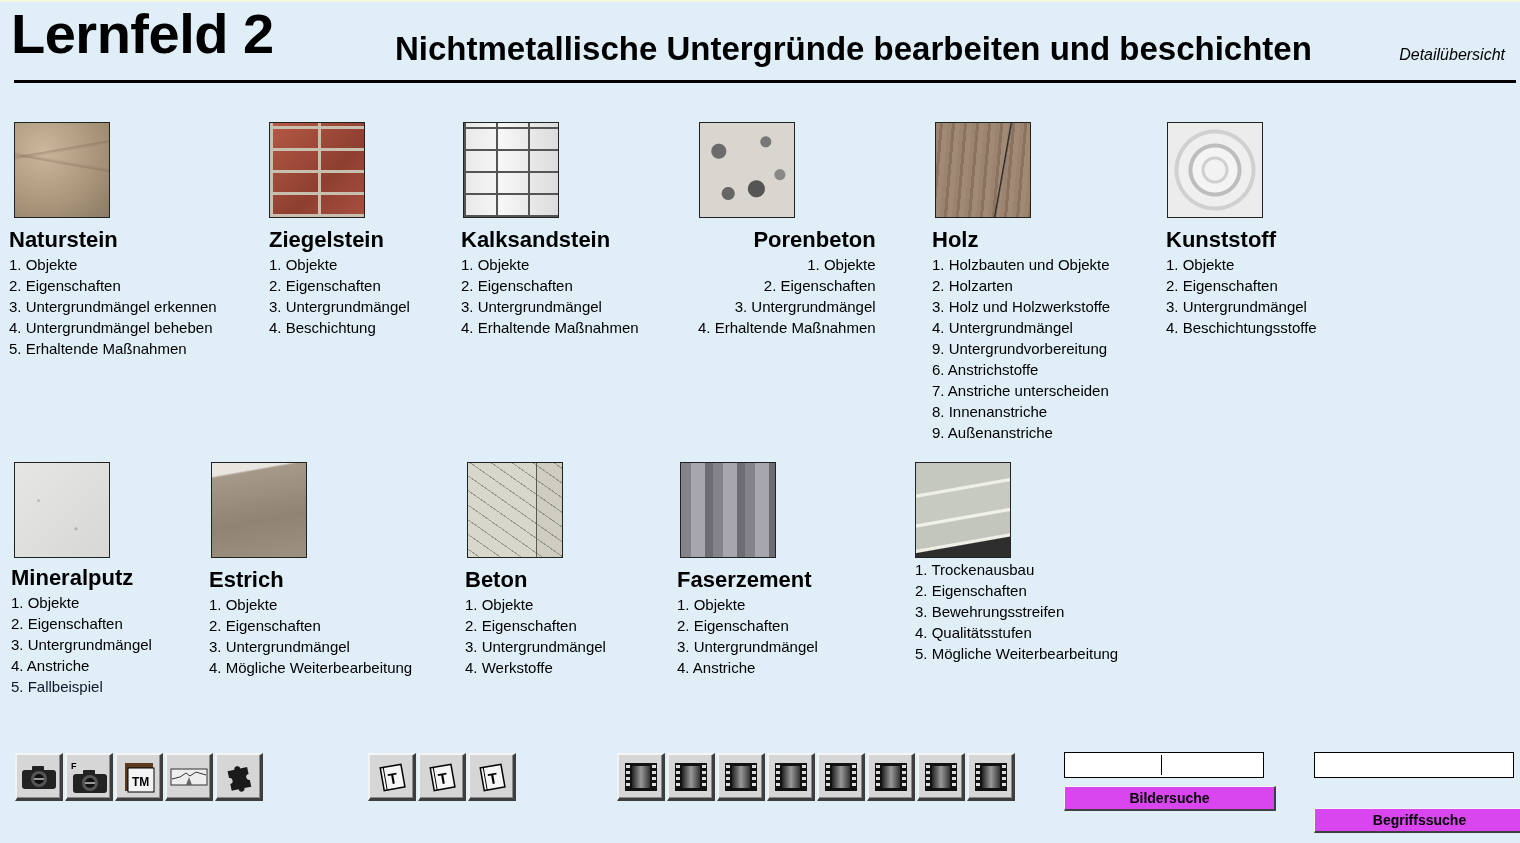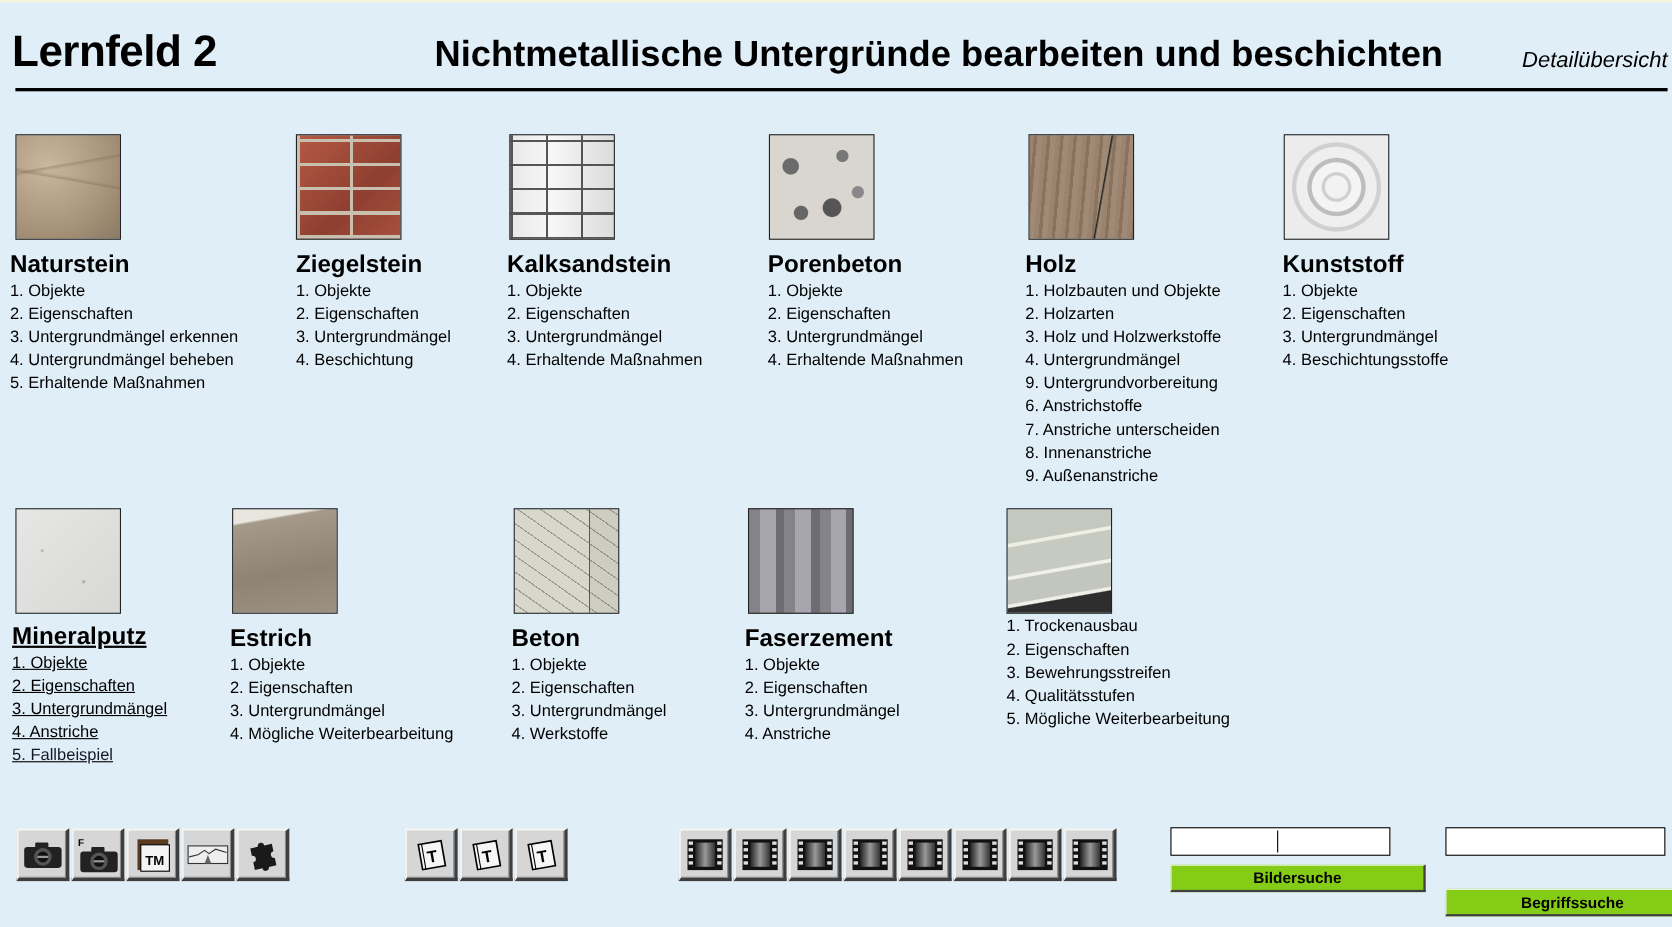--- a/index.html
+++ b/index.html
@@ -3,23 +3,23 @@
 <meta charset="utf-8">
 <style>
   html, body { margin: 0; padding: 0; }
   body {
     width: 1520px; height: 843px; position: relative; overflow: hidden;
     background: #dfeef7;
     font-family: "Liberation Sans", sans-serif;
     color: #000;
   }
   .topstrip { position: absolute; left: 0; top: 0; width: 1520px; height: 2px; background: #f3f6dc; }
-  .title-main { position: absolute; left: 11px; top: 14px; font-size: 40px; font-weight: bold; letter-spacing: -0.5px; line-height: 66px; white-space: nowrap; }
+  .title-main { position: absolute; left: 11px; top: 1px; font-size: 56px; font-weight: bold; letter-spacing: -0.5px; line-height: 66px; white-space: nowrap; }
   .title-sub { position: absolute; left: 363px; top: 27px; font-size: 33px; font-weight: bold; line-height: 44px; white-space: nowrap; margin-left: 32px; }
-  .title-detail { position: absolute; right: 4px; top: 44px; font-size: 20px; font-style: italic; line-height: 22px; white-space: nowrap; }
+  .title-detail { position: absolute; right: 15px; top: 44px; font-size: 16px; font-style: italic; line-height: 22px; white-space: nowrap; }
   .rule { position: absolute; left: 14px; top: 80px; width: 1502px; height: 3px; background: #000; }
 
   .card { position: absolute; }
   .thumb { width: 96px; height: 96px; border: 1px solid #222; box-sizing: border-box; display: block; }
   .card-title { font-size: 22px; font-weight: bold; line-height: 26px; margin-top: 9px; white-space: nowrap; }
   .card-list { list-style: none; margin: 1px 0 0 0; padding: 0; }
   .card-list li { font-size: 15px; line-height: 21px; white-space: nowrap; cursor: pointer; }
   .card-list li.disabled { color: #0f172a; cursor: default; }
 
   
@@ -70,22 +70,22 @@
     box-shadow: inset -1px -1px 0 #8a8a8a;
     display: flex; align-items: center; justify-content: center; cursor: pointer;
   }
   .tbtn svg { display: block; }
 
   .search-input {
     position: absolute; top: 752px; width: 200px; height: 26px; box-sizing: border-box;
     border: 1px solid #000; background: #fff; font-family: "Liberation Sans", sans-serif; font-size: 14px; padding: 0 4px;
   }
   .search-btn {
-    position: absolute; top: 786px; width: 232px; height: 25px; box-sizing: border-box;
-    background: #84cc16;
+    position: absolute; top: 786px; width: 212px; height: 25px; box-sizing: border-box;
+    background: #d946ef;
     border-top: 1px solid #f4f4f4; border-left: 1px solid #f4f4f4;
     border-right: 2px solid #404040; border-bottom: 2px solid #404040;
     font-family: "Liberation Sans", sans-serif; font-size: 14px; font-weight: bold;
     display: flex; align-items: center; justify-content: center; cursor: pointer;
   }
   .caret { position: absolute; left: 1161px; top: 755px; width: 1px; height: 20px; background: #000; }
 </style>
 </head>
 <body>
 
@@ -122,21 +122,21 @@
   <div class="thumb tex-kalk" style="margin-left:2px;"></div>
   <div class="card-title">Kalksandstein</div>
   <ul class="card-list">
     <li>1. Objekte</li>
     <li>2. Eigenschaften</li>
     <li>3. Untergrundmängel</li>
     <li>4. Erhaltende Maßnahmen</li>
   </ul>
 </div>
 
-<div class="card" style="left:698px; top:122px;">
+<div class="card" style="left:698px; top:122px;text-align:right;">
   <div class="thumb tex-poren" style="margin-left:1px;"></div>
   <div class="card-title">Porenbeton</div>
   <ul class="card-list">
     <li>1. Objekte</li>
     <li>2. Eigenschaften</li>
     <li>3. Untergrundmängel</li>
     <li>4. Erhaltende Maßnahmen</li>
   </ul>
 </div>
 
@@ -160,21 +160,21 @@
   <div class="thumb tex-kunst" style="margin-left:1px;"></div>
   <div class="card-title">Kunststoff</div>
   <ul class="card-list">
     <li>1. Objekte</li>
     <li>2. Eigenschaften</li>
     <li>3. Untergrundmängel</li>
     <li>4. Beschichtungsstoffe</li>
   </ul>
 </div>
 
-<div class="card" style="left:11px; top:462px;text-decoration:underline;">
+<div class="card" style="left:11px; top:462px;">
   <div class="thumb tex-mineral" style="margin-left:3px;"></div>
   <div class="card-title" style="margin-top:7px;">Mineralputz</div>
   <ul class="card-list">
     <li>1. Objekte</li>
     <li>2. Eigenschaften</li>
     <li>3. Untergrundmängel</li>
     <li>4. Anstriche</li>
     <li class="disabled">5. Fallbeispiel</li>
   </ul>
 </div>

